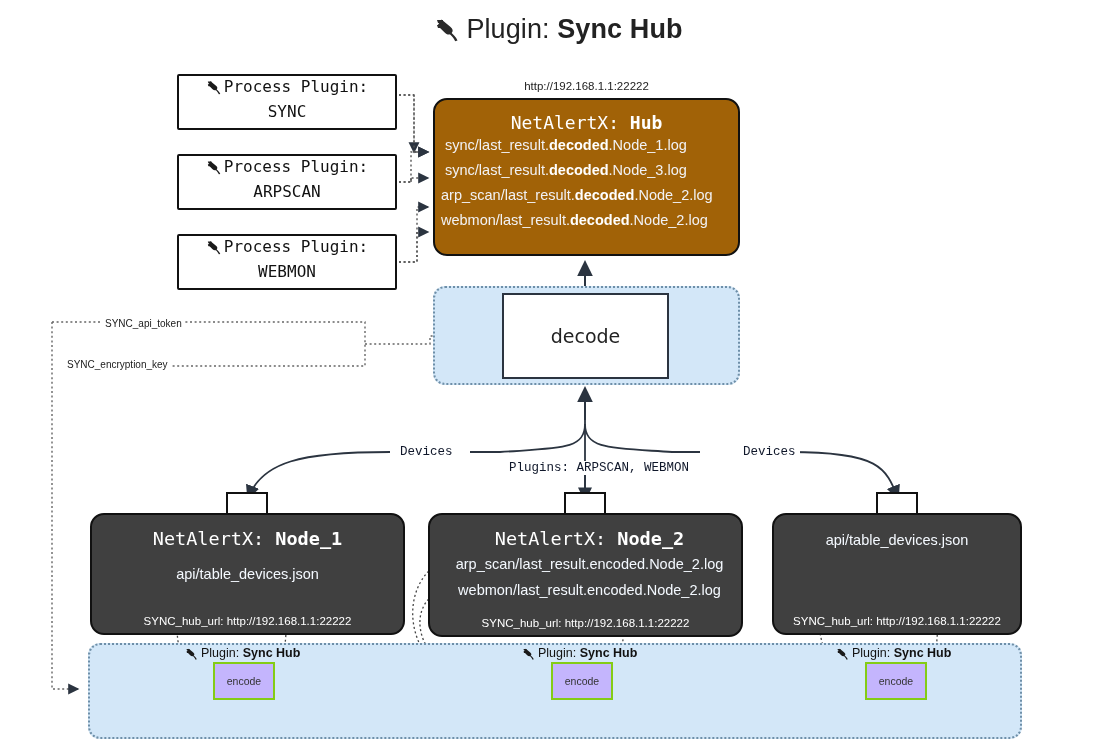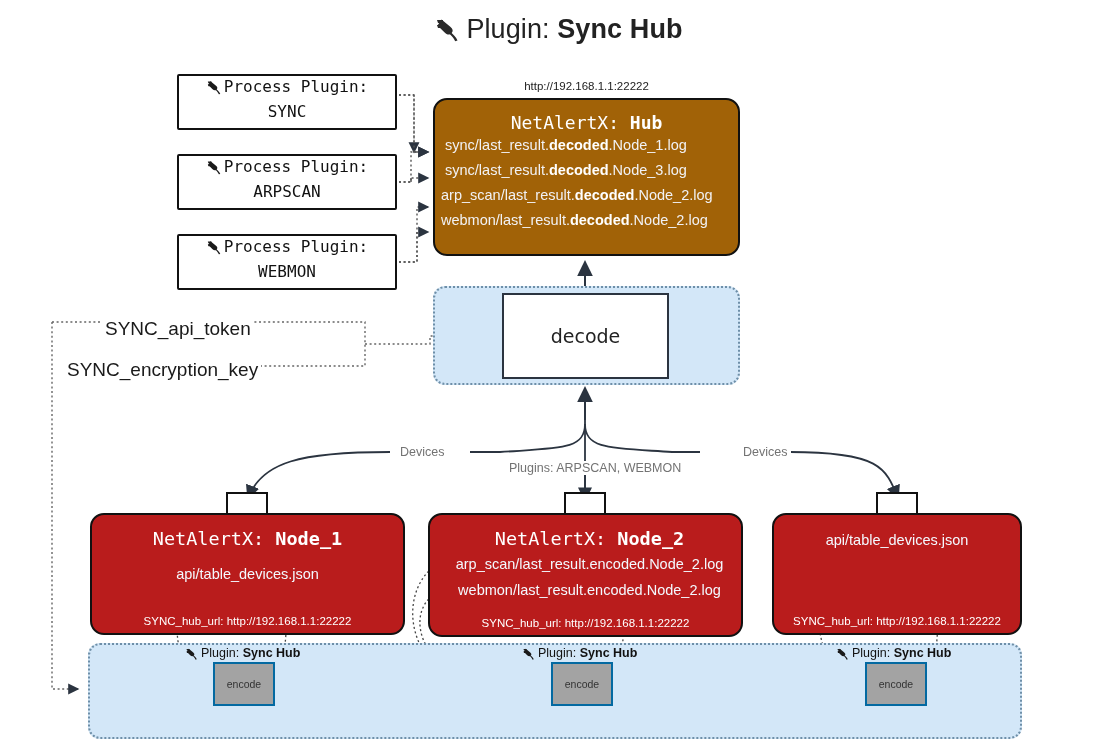--- a/index.html
+++ b/index.html
@@ -81,21 +81,21 @@
   }
   .proc-box .row1 { white-space:nowrap; }
   .proc-box .plugmini { display:inline-block; vertical-align:-3px; margin-right:1px; }
   #proc-sync    { left:177px; top:74px; }
   #proc-arpscan { left:177px; top:154px; }
   #proc-webmon  { left:177px; top:234px; }
 
   
   .token-label {
     position:absolute;
-    font-size:19px;
+    font-size:10px;
     color:#1a1a1a;
     background:#ffffff;
     padding:0 3px;
     white-space:nowrap;
   }
   #tok-api { left:102px; top:318px; }
   #tok-key { left:64px;  top:359px; }
 
   
   #decode-wrap {
@@ -111,42 +111,43 @@
     display:flex; align-items:center; justify-content:center;
     font-family:"DejaVu Sans","Liberation Sans",sans-serif;
     font-size:19px;
     color:#222;
   }
 
   
   .edge-label {
     position:absolute;
     font-size:12.5px;
-    color:#737373;
+    color:#0f172a;
     background:#ffffff;
     padding:0 4px;
     white-space:nowrap;
+    font-family:Liberation Mono, monospace;
   }
   #lbl-dev-left  { left:396px; top:445px; }
   #lbl-dev-right { left:739px; top:445px; }
   #lbl-plugins   { left:505px; top:461px; font-size:12.5px; }
 
   
   .envelope {
     position:absolute; width:42px; height:33px;
     background:#ffffff; border:2px solid #111;
   }
   #env-1 { left:226px; top:492px; }
   #env-2 { left:564px; top:492px; }
   #env-3 { left:876px; top:492px; }
 
   
   .node-box {
     position:absolute;
-    background:#b91c1c;
+    background:#404040;
     border:2px solid #111;
     border-radius:14px;
     color:#ffffff;
     text-align:center;
   }
   .node-title {
     font-family:"DejaVu Sans Mono","Liberation Mono",monospace;
     font-size:18.5px;
     margin-top:13px;
     white-space:nowrap;
@@ -184,22 +185,22 @@
     color:#111;
     white-space:nowrap;
   }
   .plugin-cap .b { font-weight:700; }
   .plugin-cap .plugmini { display:inline-block; vertical-align:-3px; margin-right:2px; }
   #cap-1 { left:185px; top:646px; }
   #cap-2 { left:522px; top:646px; }
   #cap-3 { left:836px; top:646px; }
 
   .encode-box {
-    position:absolute; width:62px; height:44px;
-    background:#a3a3a3; border:2px solid #0369a1;
+    position:absolute; width:62px; height:38px;
+    background:#c4b5fd; border:2px solid #84cc16;
     display:flex; align-items:center; justify-content:center;
     font-size:10.5px; color:#333;
   }
   #enc-1 { left:213px; top:662px; }
   #enc-2 { left:551px; top:662px; }
   #enc-3 { left:865px; top:662px; }
 </style>
 </head>
 <body>
 

